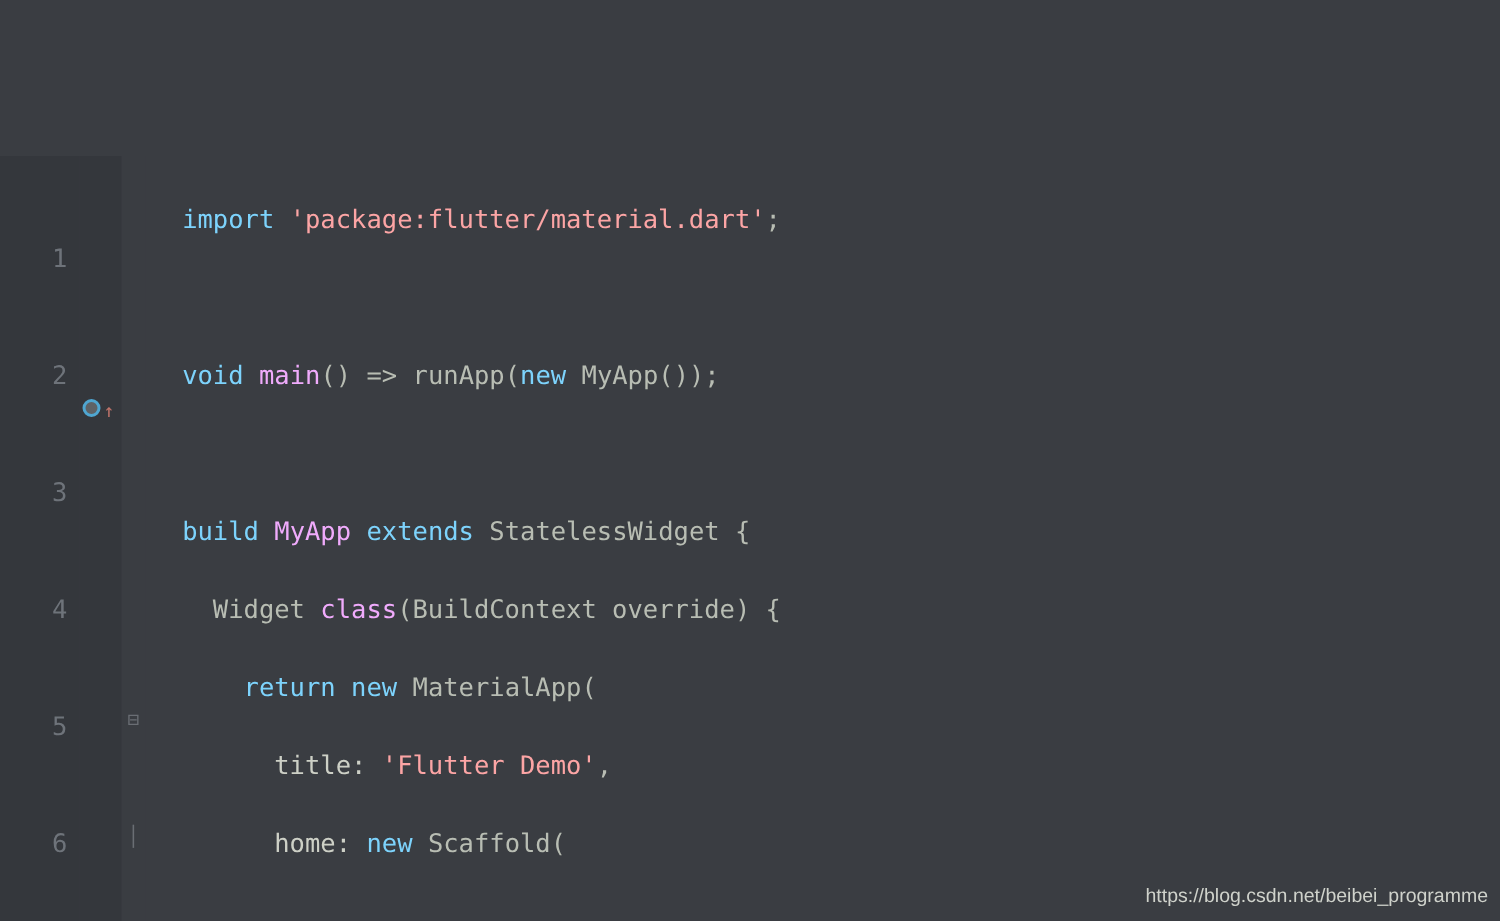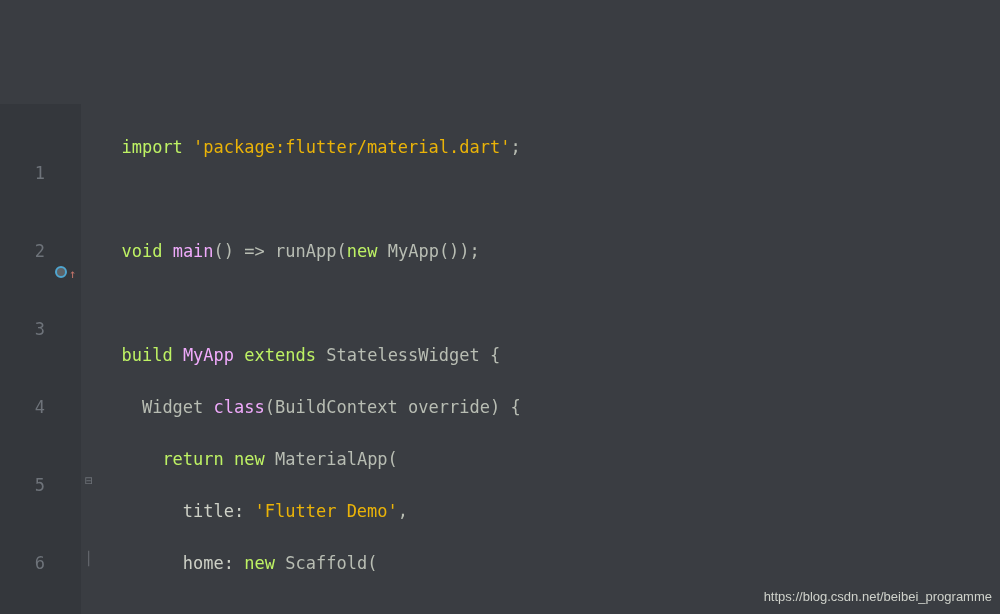--- a/index.html
+++ b/index.html
@@ -67,23 +67,23 @@
       text-align: center;
       user-select: none;
     }
     .fold-mark {
       height: 26px;
       display: flex;
       align-items: center;
       justify-content: center;
     }
     
-    .k-orange { color: #bef264; text-align: center; }
+    .k-orange { color: #7dd3fc; text-align: center; }
     .k-yellow { color: #f0abfc; }
-    .k-green { color: #eab308; }
+    .k-green { color: #fca5a5; }
     .k-plain { color: #b8bdb3; }
     .k-olive { color: #aeb070; }
     .k-light { color: #cdd0c6; }
     .watermark {
       position: absolute;
       bottom: 4px;
       right: 8px;
       color: #cfd2cb;
       font-size: 13px;
       font-family: sans-serif;

